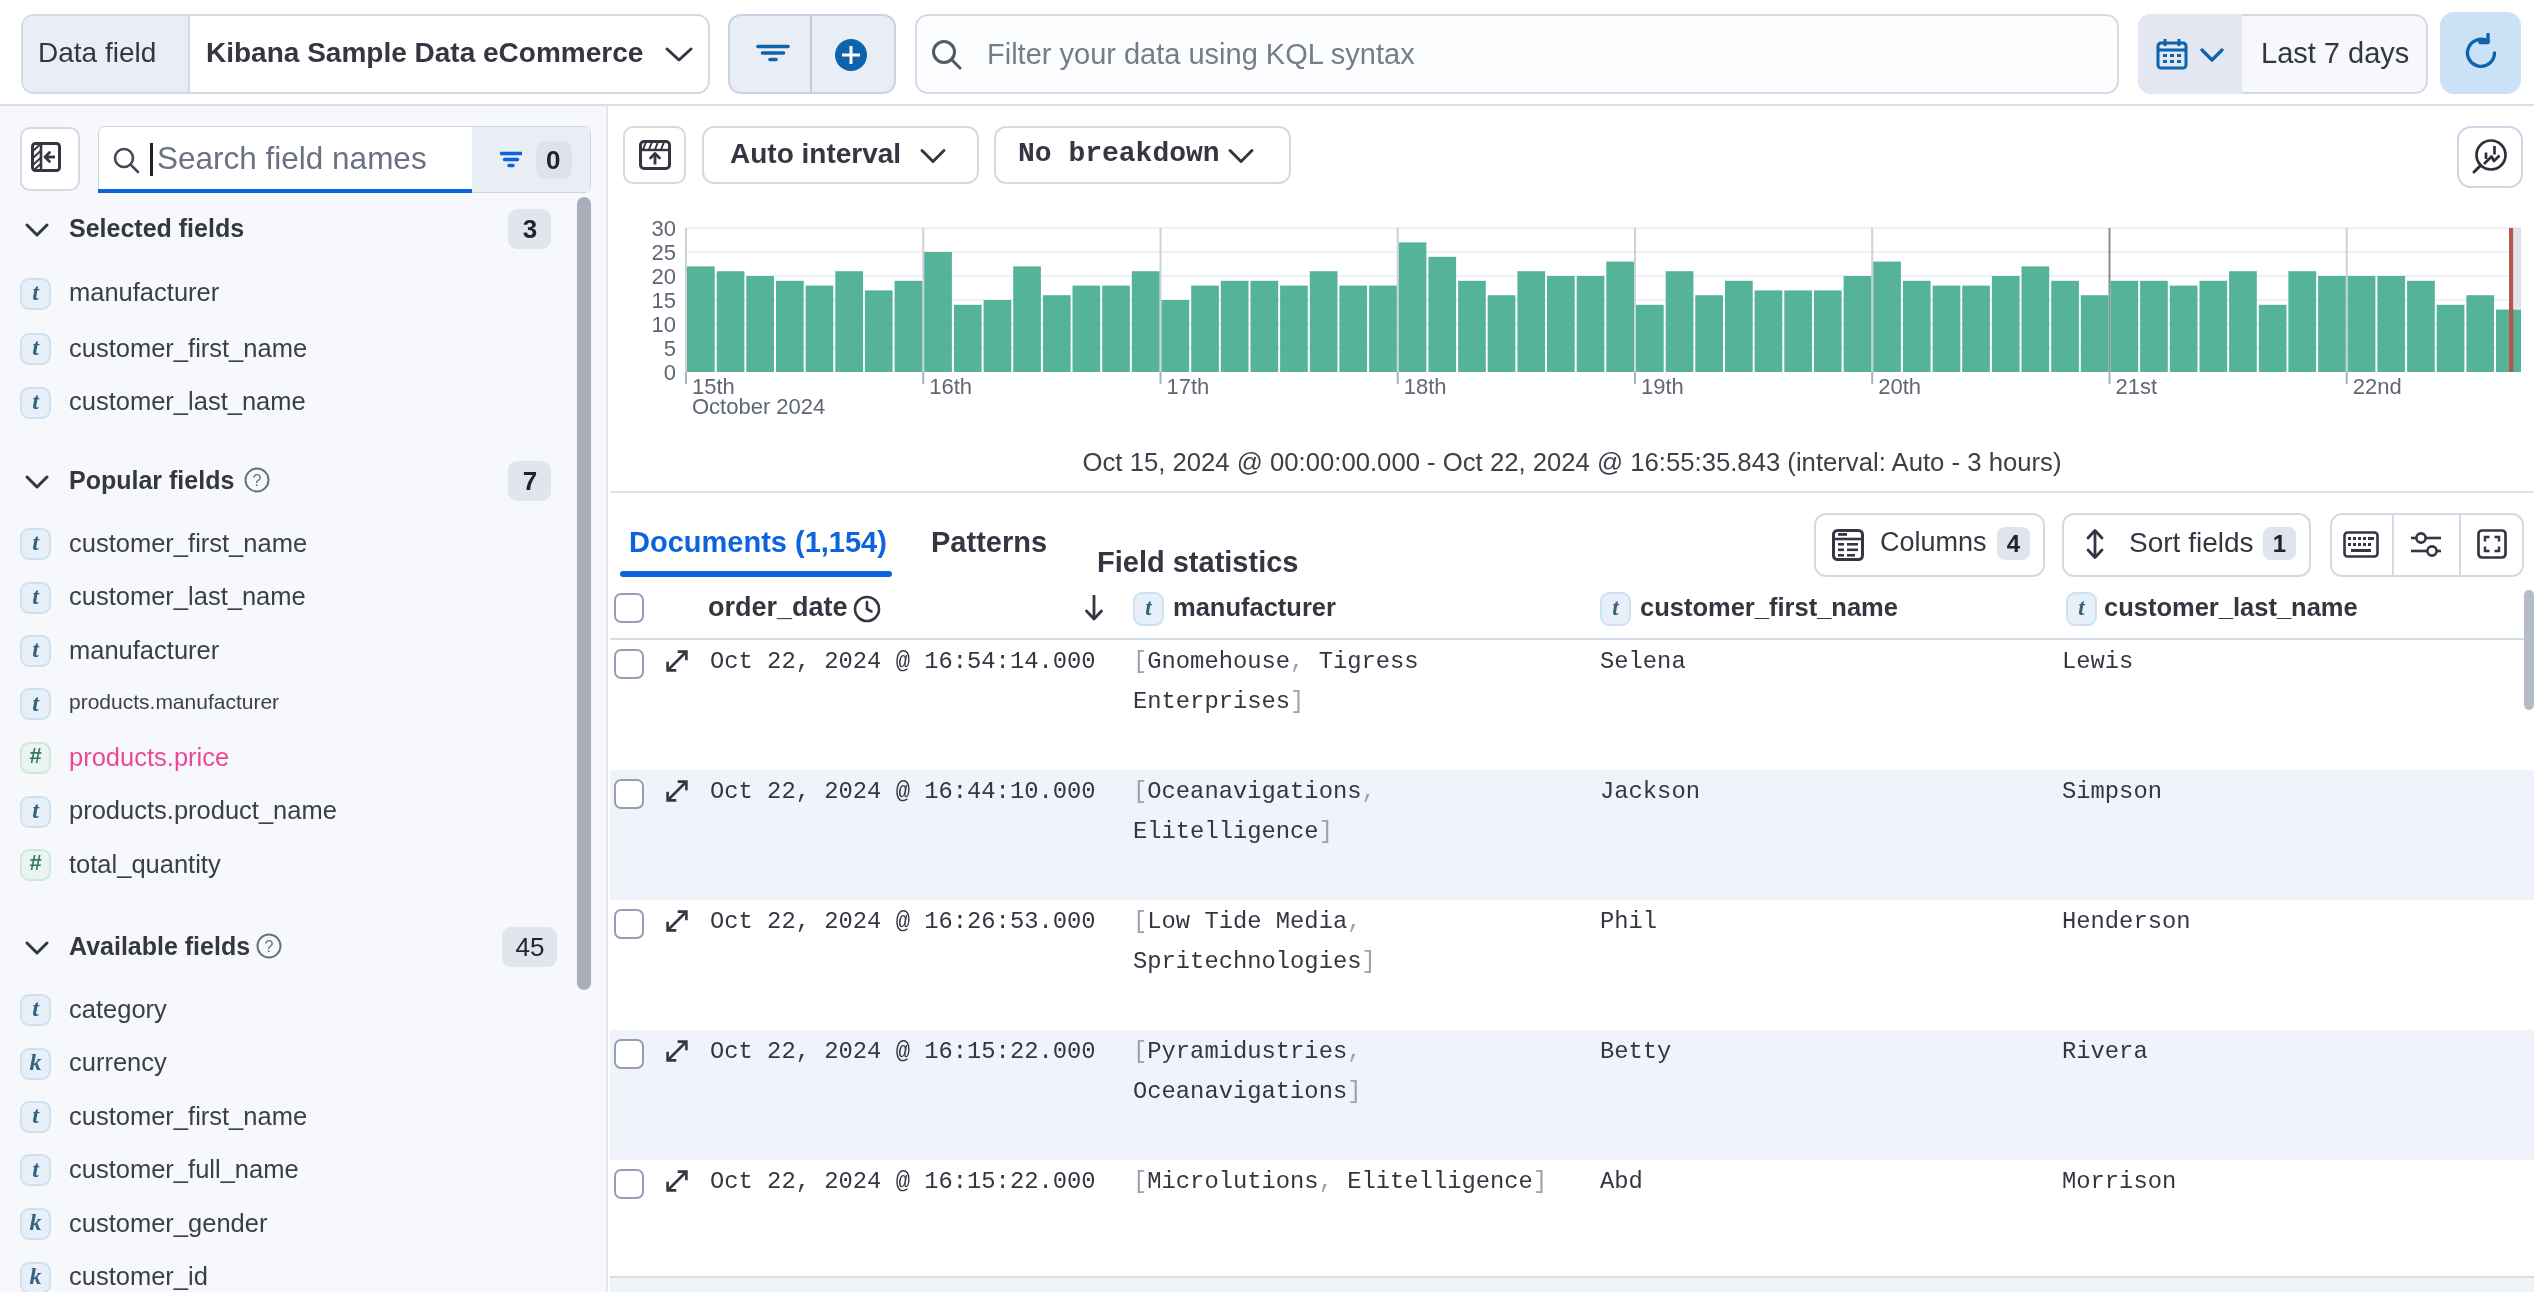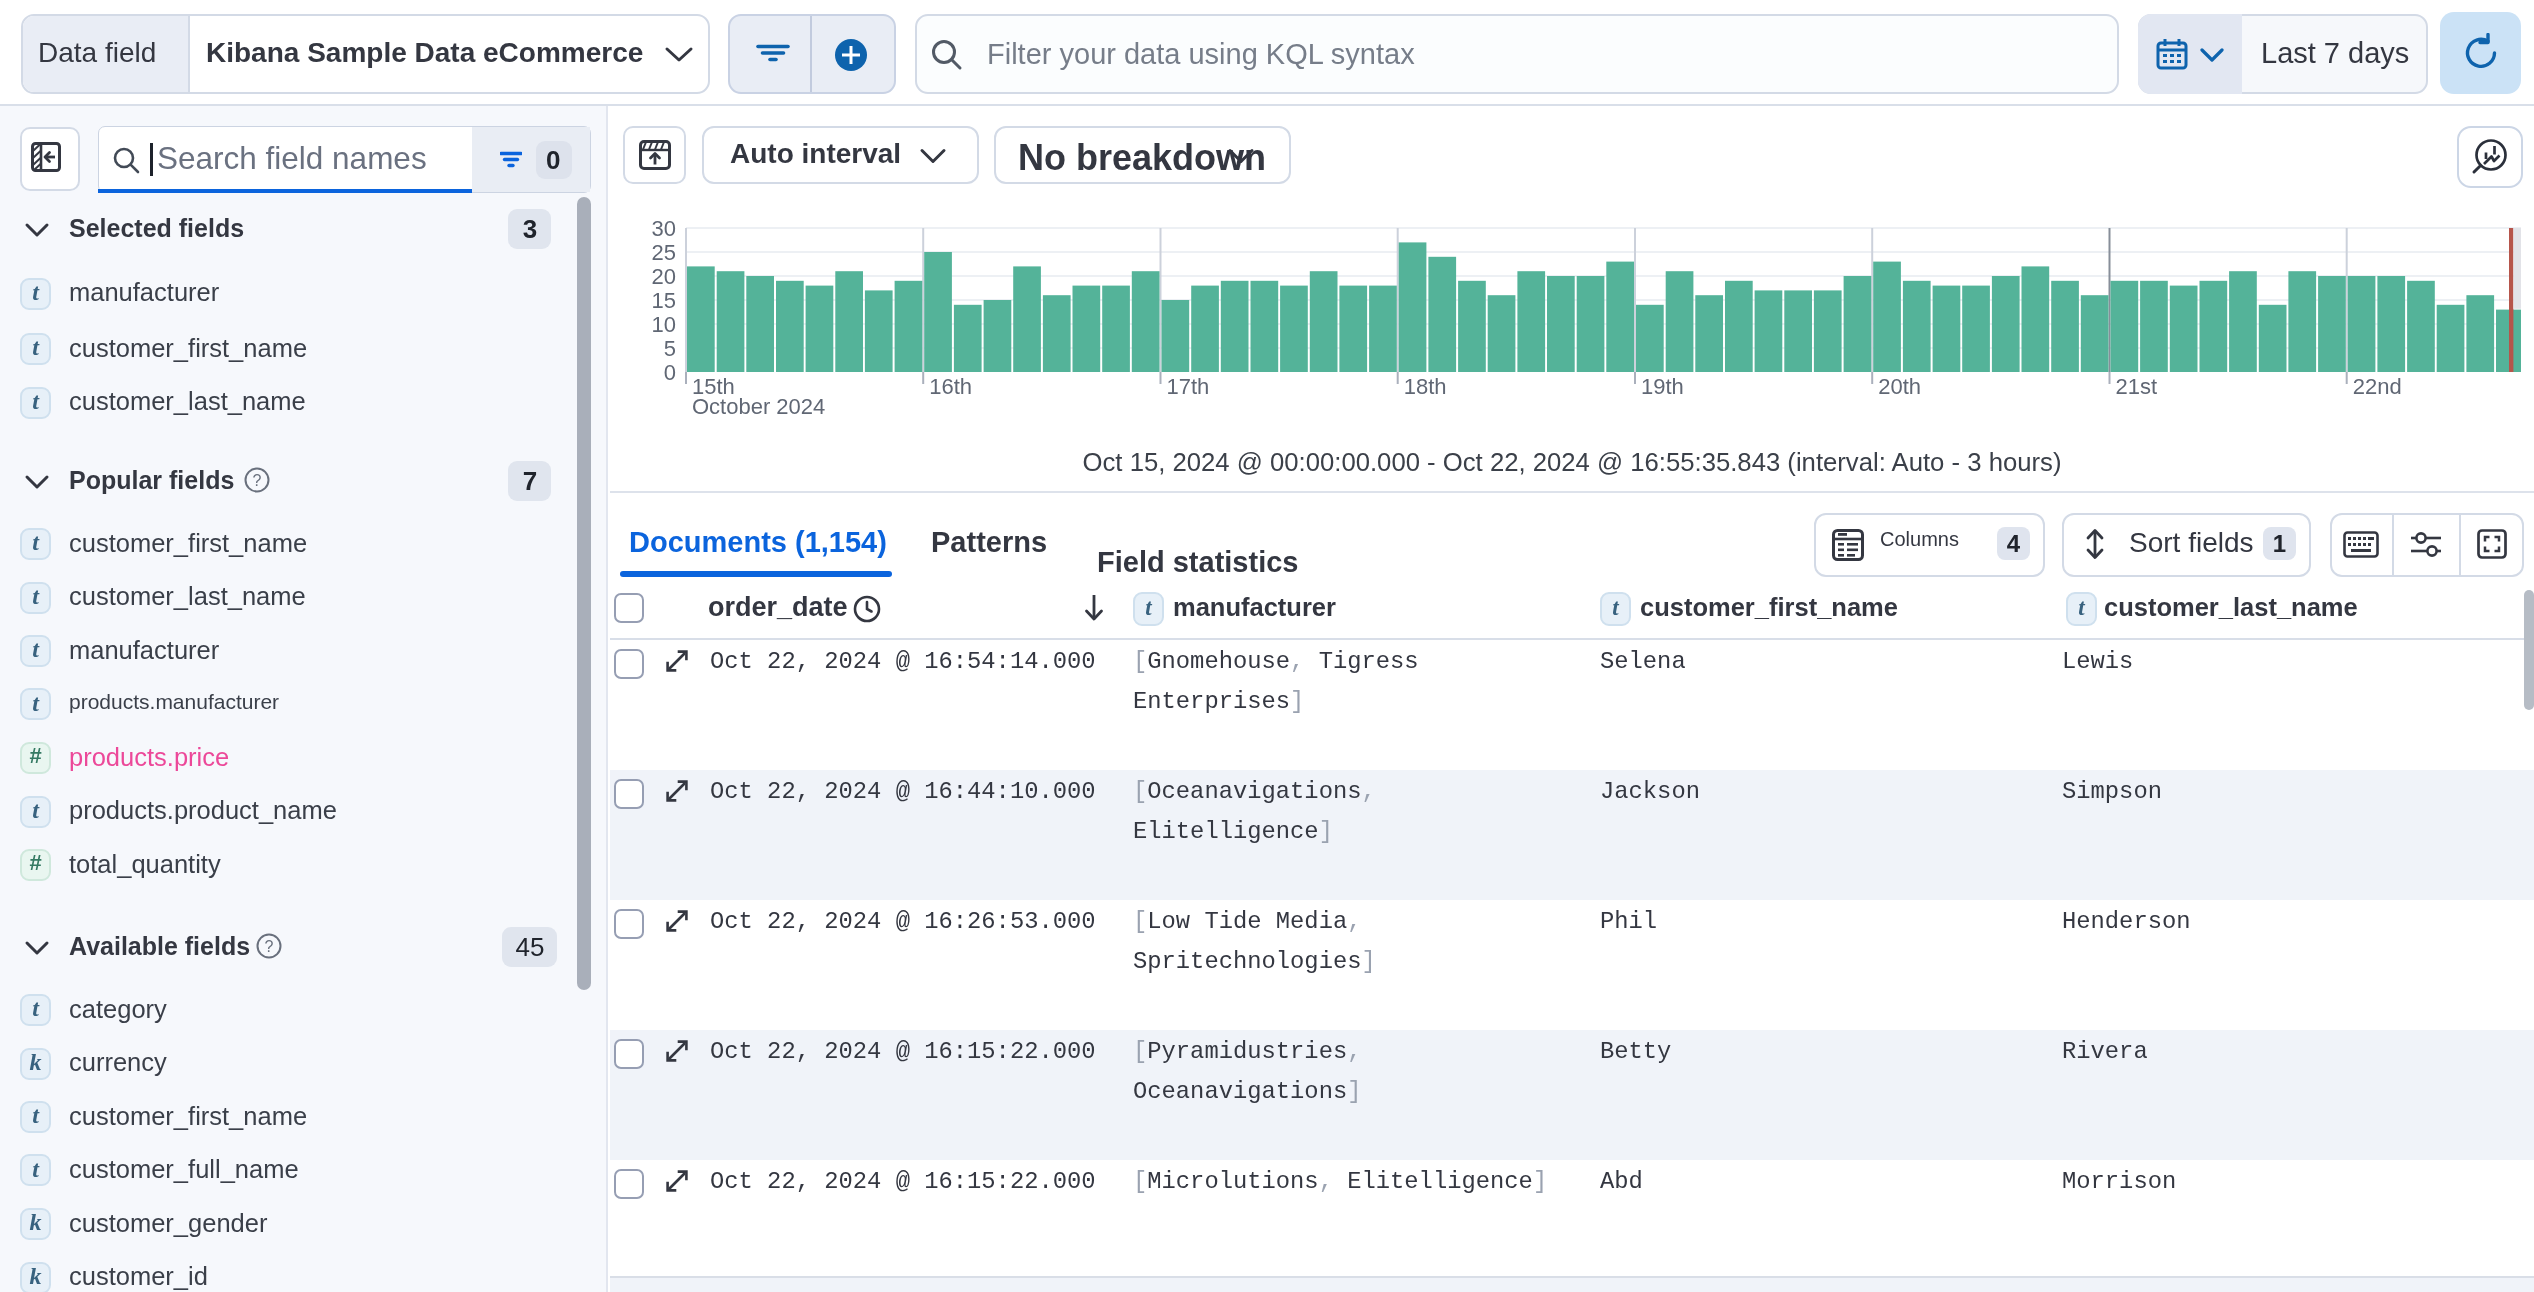--- a/index.html
+++ b/index.html
@@ -176,21 +176,21 @@
  <line x1="25" y1="2" x2="22" y2="9.5" stroke="#343741" stroke-width="2"></line>
  <line x1="16" y1="24.5" x2="16" y2="14" stroke="#343741" stroke-width="2.8"></line>
  <polyline points="11.5,18 16,13.5 20.5,18" fill="none" stroke="#343741" stroke-width="2.8" stroke-linejoin="round" stroke-linecap="round"></polyline>
   </svg>
 <div class="abs" style="left:702px;top:126px;width:277px;height:58px;background:#fff;border:2px solid #d3dae6;border-radius:12px"></div>
 <div class="abs txt" style="left:730px;top:140.4px;font-size:28px;color:#343741;font-weight:700;">Auto interval</div>
 <svg class="abs" style="left:919px;top:146px" width="28" height="20" viewBox="0 0 28 20">
     <path d="M3 4.5 L14 15.5 L25 4.5" fill="none" stroke="#343741" stroke-width="3" stroke-linecap="round" stroke-linejoin="round"></path>
   </svg>
 <div class="abs" style="left:994px;top:126px;width:297px;height:58px;background:#fff;border:2px solid #d3dae6;border-radius:12px"></div>
-<div class="abs txt" style="left:1018px;top:140.4px;font-size:36px;color:#343741;font-weight:700;">No breakdown</div>
+<div class="abs txt" style="left:1018px;top:140.4px;font-size:28px;color:#343741;font-weight:700;font-family:Liberation Mono, monospace;">No breakdown</div>
 <svg class="abs" style="left:1227px;top:146px" width="28" height="20" viewBox="0 0 28 20">
     <path d="M3 4.5 L14 15.5 L25 4.5" fill="none" stroke="#343741" stroke-width="3" stroke-linecap="round" stroke-linejoin="round"></path>
   </svg>
 <div class="abs" style="left:2457px;top:126px;width:66px;height:62px;background:#fff;border:2px solid #ccd6e6;border-radius:14px"></div>
 <svg class="abs" style="left:2468px;top:134px" width="46" height="46" viewBox="0 0 46 46">
  <circle cx="23" cy="21" r="14.5" fill="none" stroke="#2b303b" stroke-width="2.7"></circle>
  <line x1="12.6" y1="31.5" x2="6" y2="38" stroke="#2b303b" stroke-width="3" stroke-linecap="round"></line>
  <line x1="18" y1="18.5" x2="18" y2="25" stroke="#2b303b" stroke-width="2.7"></line>
  <line x1="26.5" y1="12" x2="26.5" y2="20.5" stroke="#2b303b" stroke-width="2.7"></line>
  <polyline points="16,30 23.5,22.5 26,27 31.5,21.5" fill="none" stroke="#2b303b" stroke-width="2.7" stroke-linejoin="round"></polyline>
@@ -312,21 +312,21 @@
  <g fill="#343741">
       <rect x="6" y="6" width="9" height="2.8"></rect>
  <rect x="6" y="16" width="6" height="2.6"></rect>
       <rect x="15" y="16" width="11" height="2.6"></rect>
  <rect x="6" y="21.5" width="6" height="2.6"></rect>
       <rect x="15" y="21.5" width="11" height="2.6"></rect>
  <rect x="6" y="27" width="6" height="2.6"></rect>
       <rect x="15" y="27" width="8" height="2.6"></rect>
     </g>
   </svg>
-<div class="abs txt" style="left:1880px;top:529.4px;font-size:20px;color:#343741;font-weight:400;">Columns</div>
+<div class="abs txt" style="left:1880px;top:529.4px;font-size:27px;color:#343741;font-weight:400;">Columns</div>
 <div class="abs" style="left:1997px;top:527px;width:33px;height:33px;background:#dfe4ee;border-radius:8px"></div>
 <div class="abs txt" style="left:1997px;top:532px;width:33px;text-align:center;font-size:24px;font-weight:700;color:#20242c">4</div>
 <div class="abs" style="left:2062px;top:513px;width:249px;height:64px;background:#fff;border:2px solid #d3dae6;border-radius:12px"></div>
 <svg class="abs" style="left:2082px;top:527px" width="26" height="34" viewBox="0 0 26 34">
  <line x1="13" y1="5" x2="13" y2="29" stroke="#343741" stroke-width="2.8"></line>
  <polyline points="6,11 13,3.5 20,11" fill="none" stroke="#343741" stroke-width="2.8" stroke-linecap="round" stroke-linejoin="round"></polyline>
  <polyline points="6,23 13,30.5 20,23" fill="none" stroke="#343741" stroke-width="2.8" stroke-linecap="round" stroke-linejoin="round"></polyline>
   </svg>
 <div class="abs txt" style="left:2129px;top:529.4px;font-size:28px;color:#343741;font-weight:400;">Sort fields</div>
 <div class="abs" style="left:2263px;top:527px;width:33px;height:33px;background:#dfe4ee;border-radius:8px"></div>

